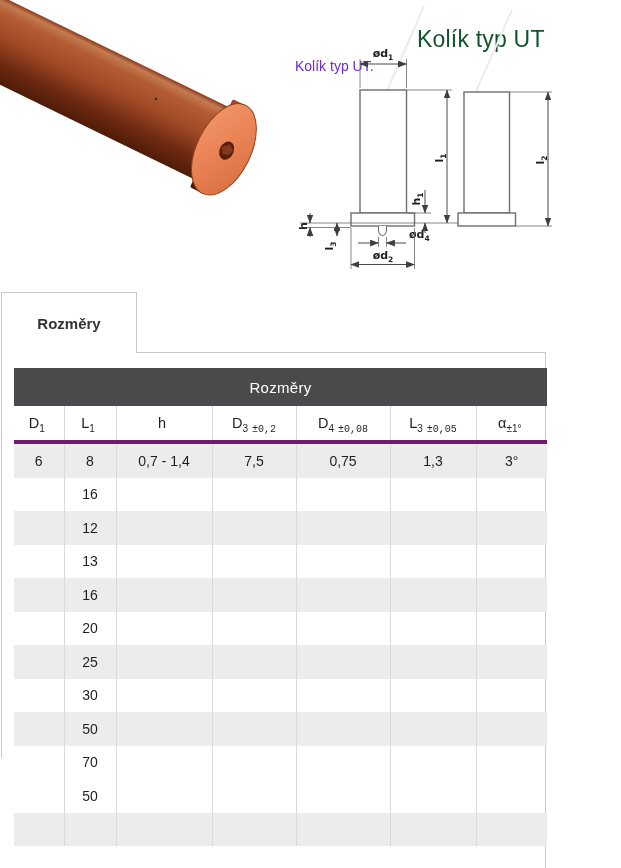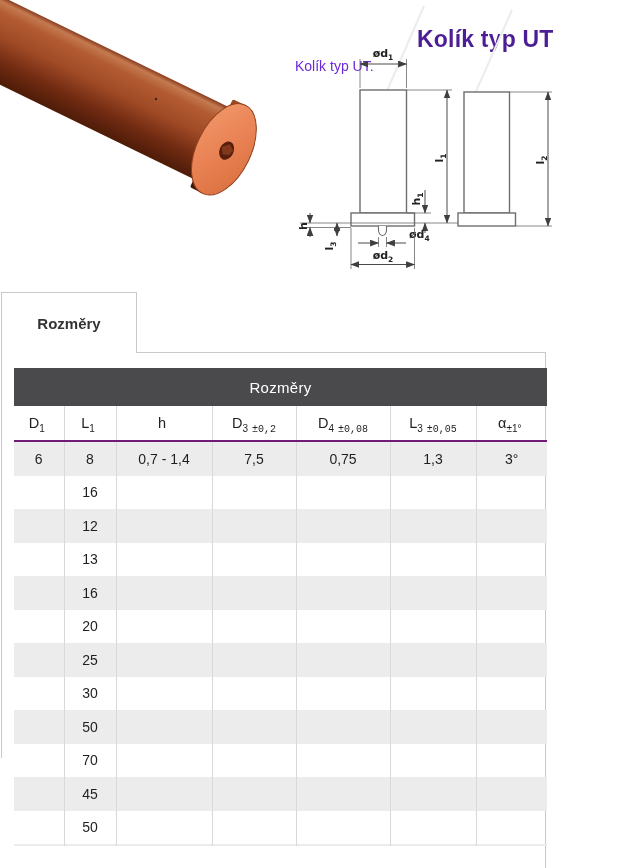--- a/index.html
+++ b/index.html
@@ -4,41 +4,41 @@
 <style>
   html,body{margin:0;padding:0;}
   body{
     width:621px;height:868px;position:relative;overflow:hidden;
     background:#ffffff;font-family:"Liberation Sans",sans-serif;color:#222;
   }
   
   #hero{position:absolute;left:0;top:0;width:295px;height:222px;}
   
   #drawing-caption{position:absolute;left:295px;top:19px;font-size:14px;color:#6d28d9;margin-top:39px;}
-  #drawing-title{position:absolute;left:417px;top:26px;font-size:23px;font-weight:bold;color:#4c1d95;letter-spacing:.2px;}
+  #drawing-title{position:absolute;left:417px;top:26px;font-size:23px;font-weight:normal;color:#14532d;letter-spacing:.2px;}
   #tech{position:absolute;left:290px;top:0;width:331px;height:285px;}
   
   #tab-rozmery{
     position:absolute;left:1px;top:292px;width:134px;height:60px;
     background:#fff;border:1px solid #c9c9c9;border-bottom:none;
     display:flex;align-items:center;justify-content:center;
     font-size:15px;font-weight:600;color:#333;cursor:pointer;z-index:2;
   }
   .panel-line{position:absolute;background:#c9c9c9;}
   #panel-top{left:135px;top:352px;width:411px;height:1px;}
   #panel-left{left:1px;top:352px;width:1px;height:406px;}
   #panel-right{left:545px;top:352px;width:1px;height:516px;}
   
   #table-wrap{position:absolute;left:14px;top:368px;width:533px;height:478px;overflow:hidden;}
   #band{height:38px;background:#4a4a4c;color:#fff;display:flex;align-items:center;justify-content:center;
         font-size:15px;letter-spacing:.3px;}
   table{border-collapse:collapse;table-layout:fixed;width:533px;}
   th,td{padding:0;text-align:center;vertical-align:middle;font-weight:normal;
         font-size:14px;color:#1f1f1f;overflow:hidden;}
-  th{height:34px;border-bottom:2px solid #701a75;font-size:14.5px;}
+  th{height:34px;border-bottom:4px solid #701a75;font-size:14.5px;}
   td{height:33.5px;}
   th+th,td+td{border-left:1px solid #d9d9d9;}
   tr.shade td{background:#ececec;}
   tr.shade td:last-child{box-shadow:5px 0 0 #ececec;}
   sub{font-size:10px;line-height:0;}
   sub.tol{margin-left:4px;font-size:10px;font-family:Liberation Mono, monospace;}
   
   .outline{fill:#ffffff;stroke:#6e6e6e;stroke-width:1.4;}
   .dim{stroke:#4a4a4a;stroke-width:1;fill:none;}
   .ext{stroke:#6a6a6a;stroke-width:.8;fill:none;}
@@ -260,29 +260,20 @@
       </tr>
       <tr>
         <td></td>
           <td>70</td>
           <td></td>
           <td></td>
           <td></td>
           <td></td>
           <td></td>
       </tr>
-      <tr class="shade">
-        <td></td>
-          <td>45</td>
-          <td></td>
-          <td></td>
-          <td></td>
-          <td></td>
-          <td></td>
-      </tr>
       <tr>
         <td></td>
           <td>50</td>
           <td></td>
           <td></td>
           <td></td>
           <td></td>
           <td></td>
       </tr>
       <tr class="shade">

